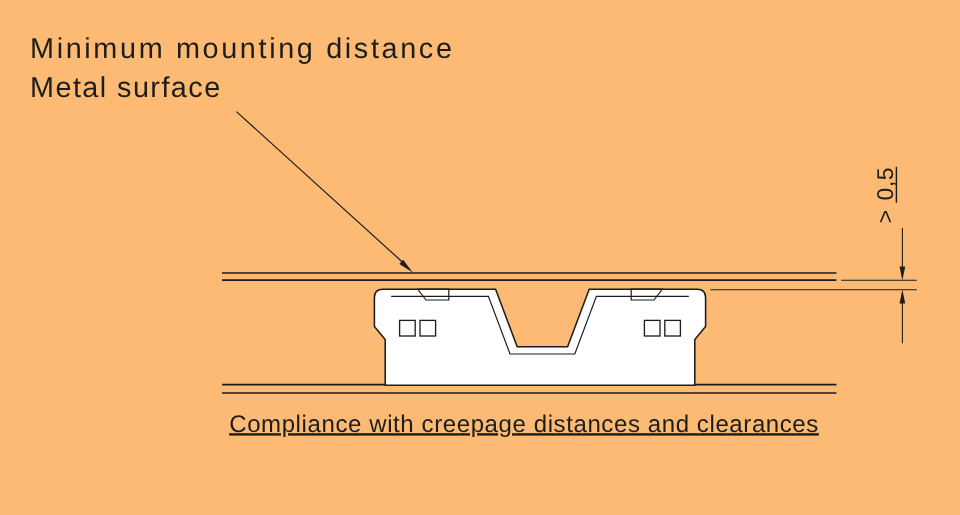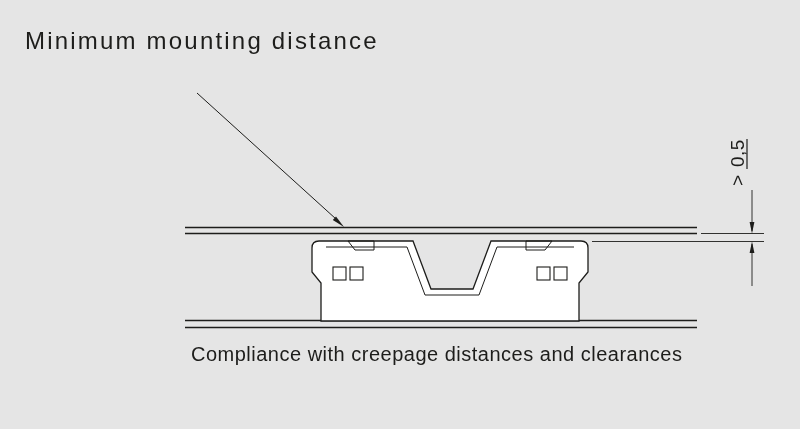--- a/index.html
+++ b/index.html
@@ -4,21 +4,21 @@
 <style>
   html, body {
     margin: 0;
     padding: 0;
     background: #ffffff;
   }
   .canvas {
     position: relative;
     width: 800px;
     height: 429px;
-    background: #e5e5e5;
+    background: #fdba74;
     overflow: hidden;
     font-family: "Liberation Sans", sans-serif;
     color: #1d1d1b;
   }
   .title {
     position: absolute;
     left: 25px;
     top: 27px;
     font-size: 24px;
     letter-spacing: 2.2px;
@@ -33,40 +33,42 @@
     white-space: nowrap;
   }
   .note {
     position: absolute;
     left: 191px;
     top: 341px;
     font-size: 20px;
     line-height: 26px;
     letter-spacing: 0.5px;
     white-space: nowrap;
+    text-decoration: underline;
   }
   svg.drawing {
     position: absolute;
     left: 0;
     top: 0;
   }
   .dim-text {
     font-family: "Liberation Sans", sans-serif;
     font-size: 19px;
     fill: #1d1d1b;
     letter-spacing: 0.5px;
   }
 </style>
 </head>
 <body>
 
 <div class="canvas">
 
   <div class="title">Minimum mounting distance</div>
 
+  <div class="subtitle">Metal surface</div>
 
   <svg class="drawing" width="800" height="429" viewBox="0 0 800 429">
 
     <g stroke="#1d1d1b" fill="none" stroke-linecap="butt">
 
       <line x1="185" y1="227.5" x2="697" y2="227.5" stroke-width="1.4"></line>
       <line x1="185" y1="233.5" x2="697" y2="233.5" stroke-width="1.4"></line>
 
       <line x1="185" y1="320.5" x2="697" y2="320.5" stroke-width="1.4"></line>
       <line x1="185" y1="327.5" x2="697" y2="327.5" stroke-width="1.4"></line>

